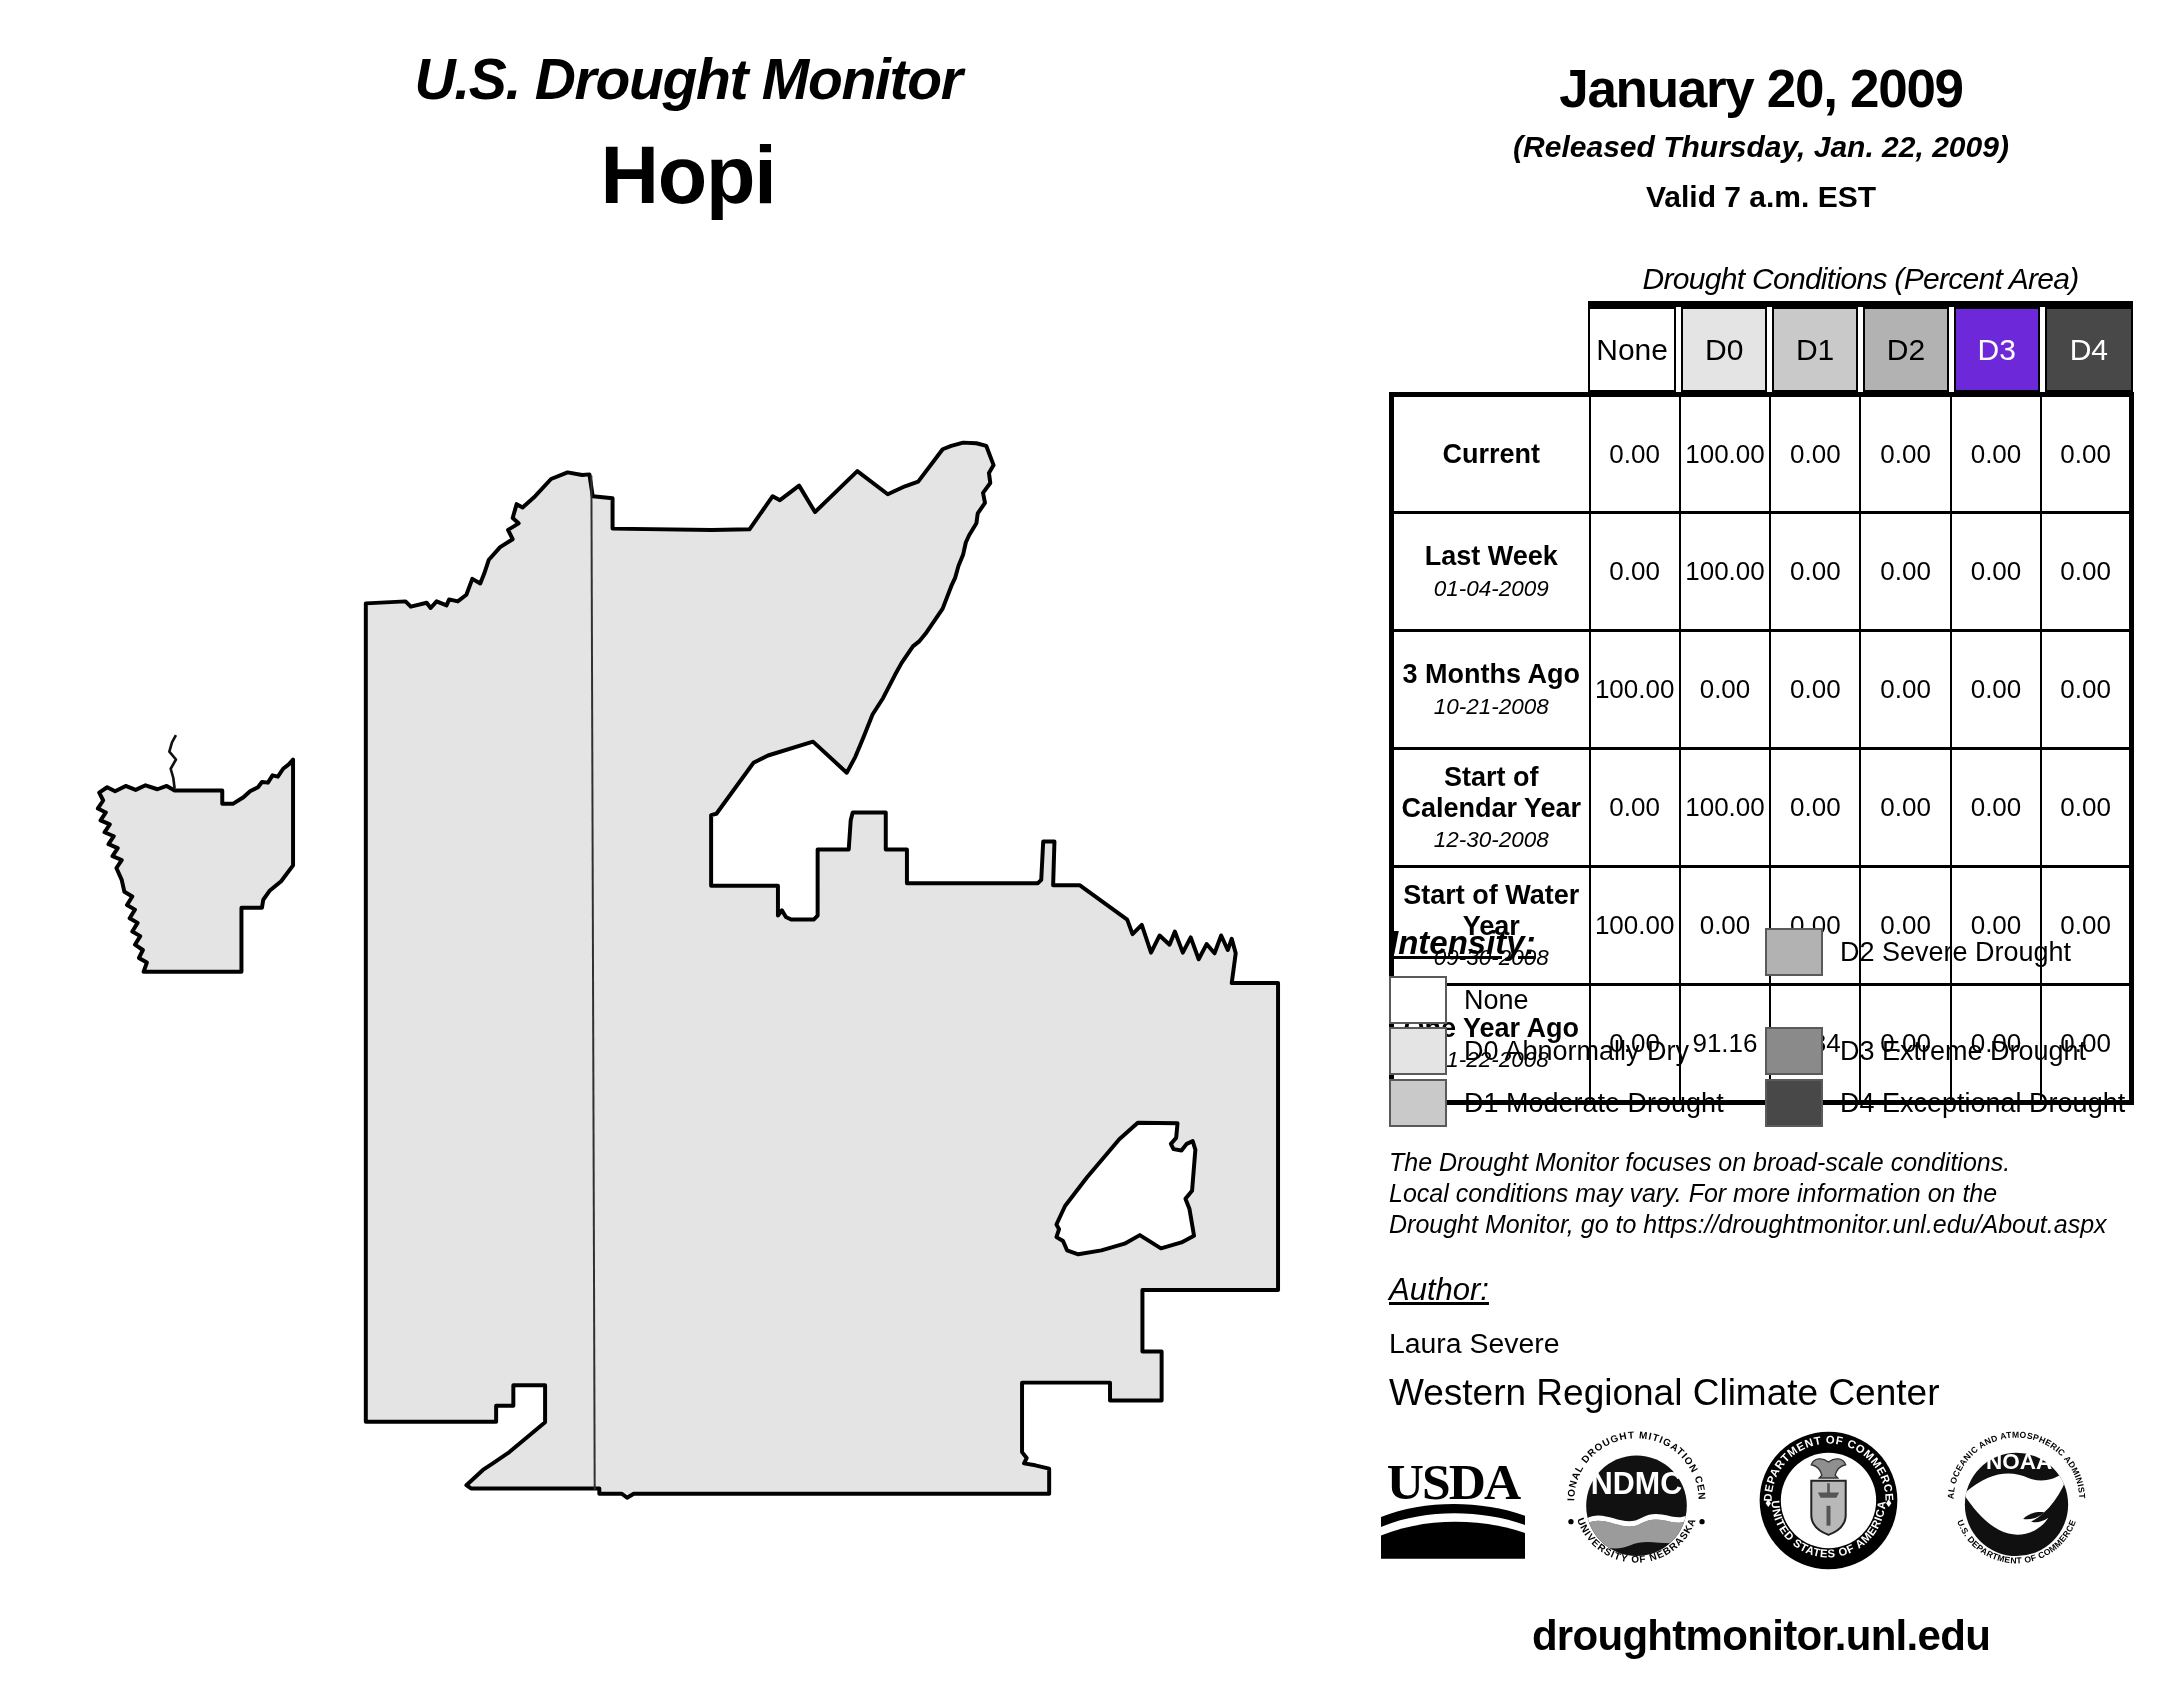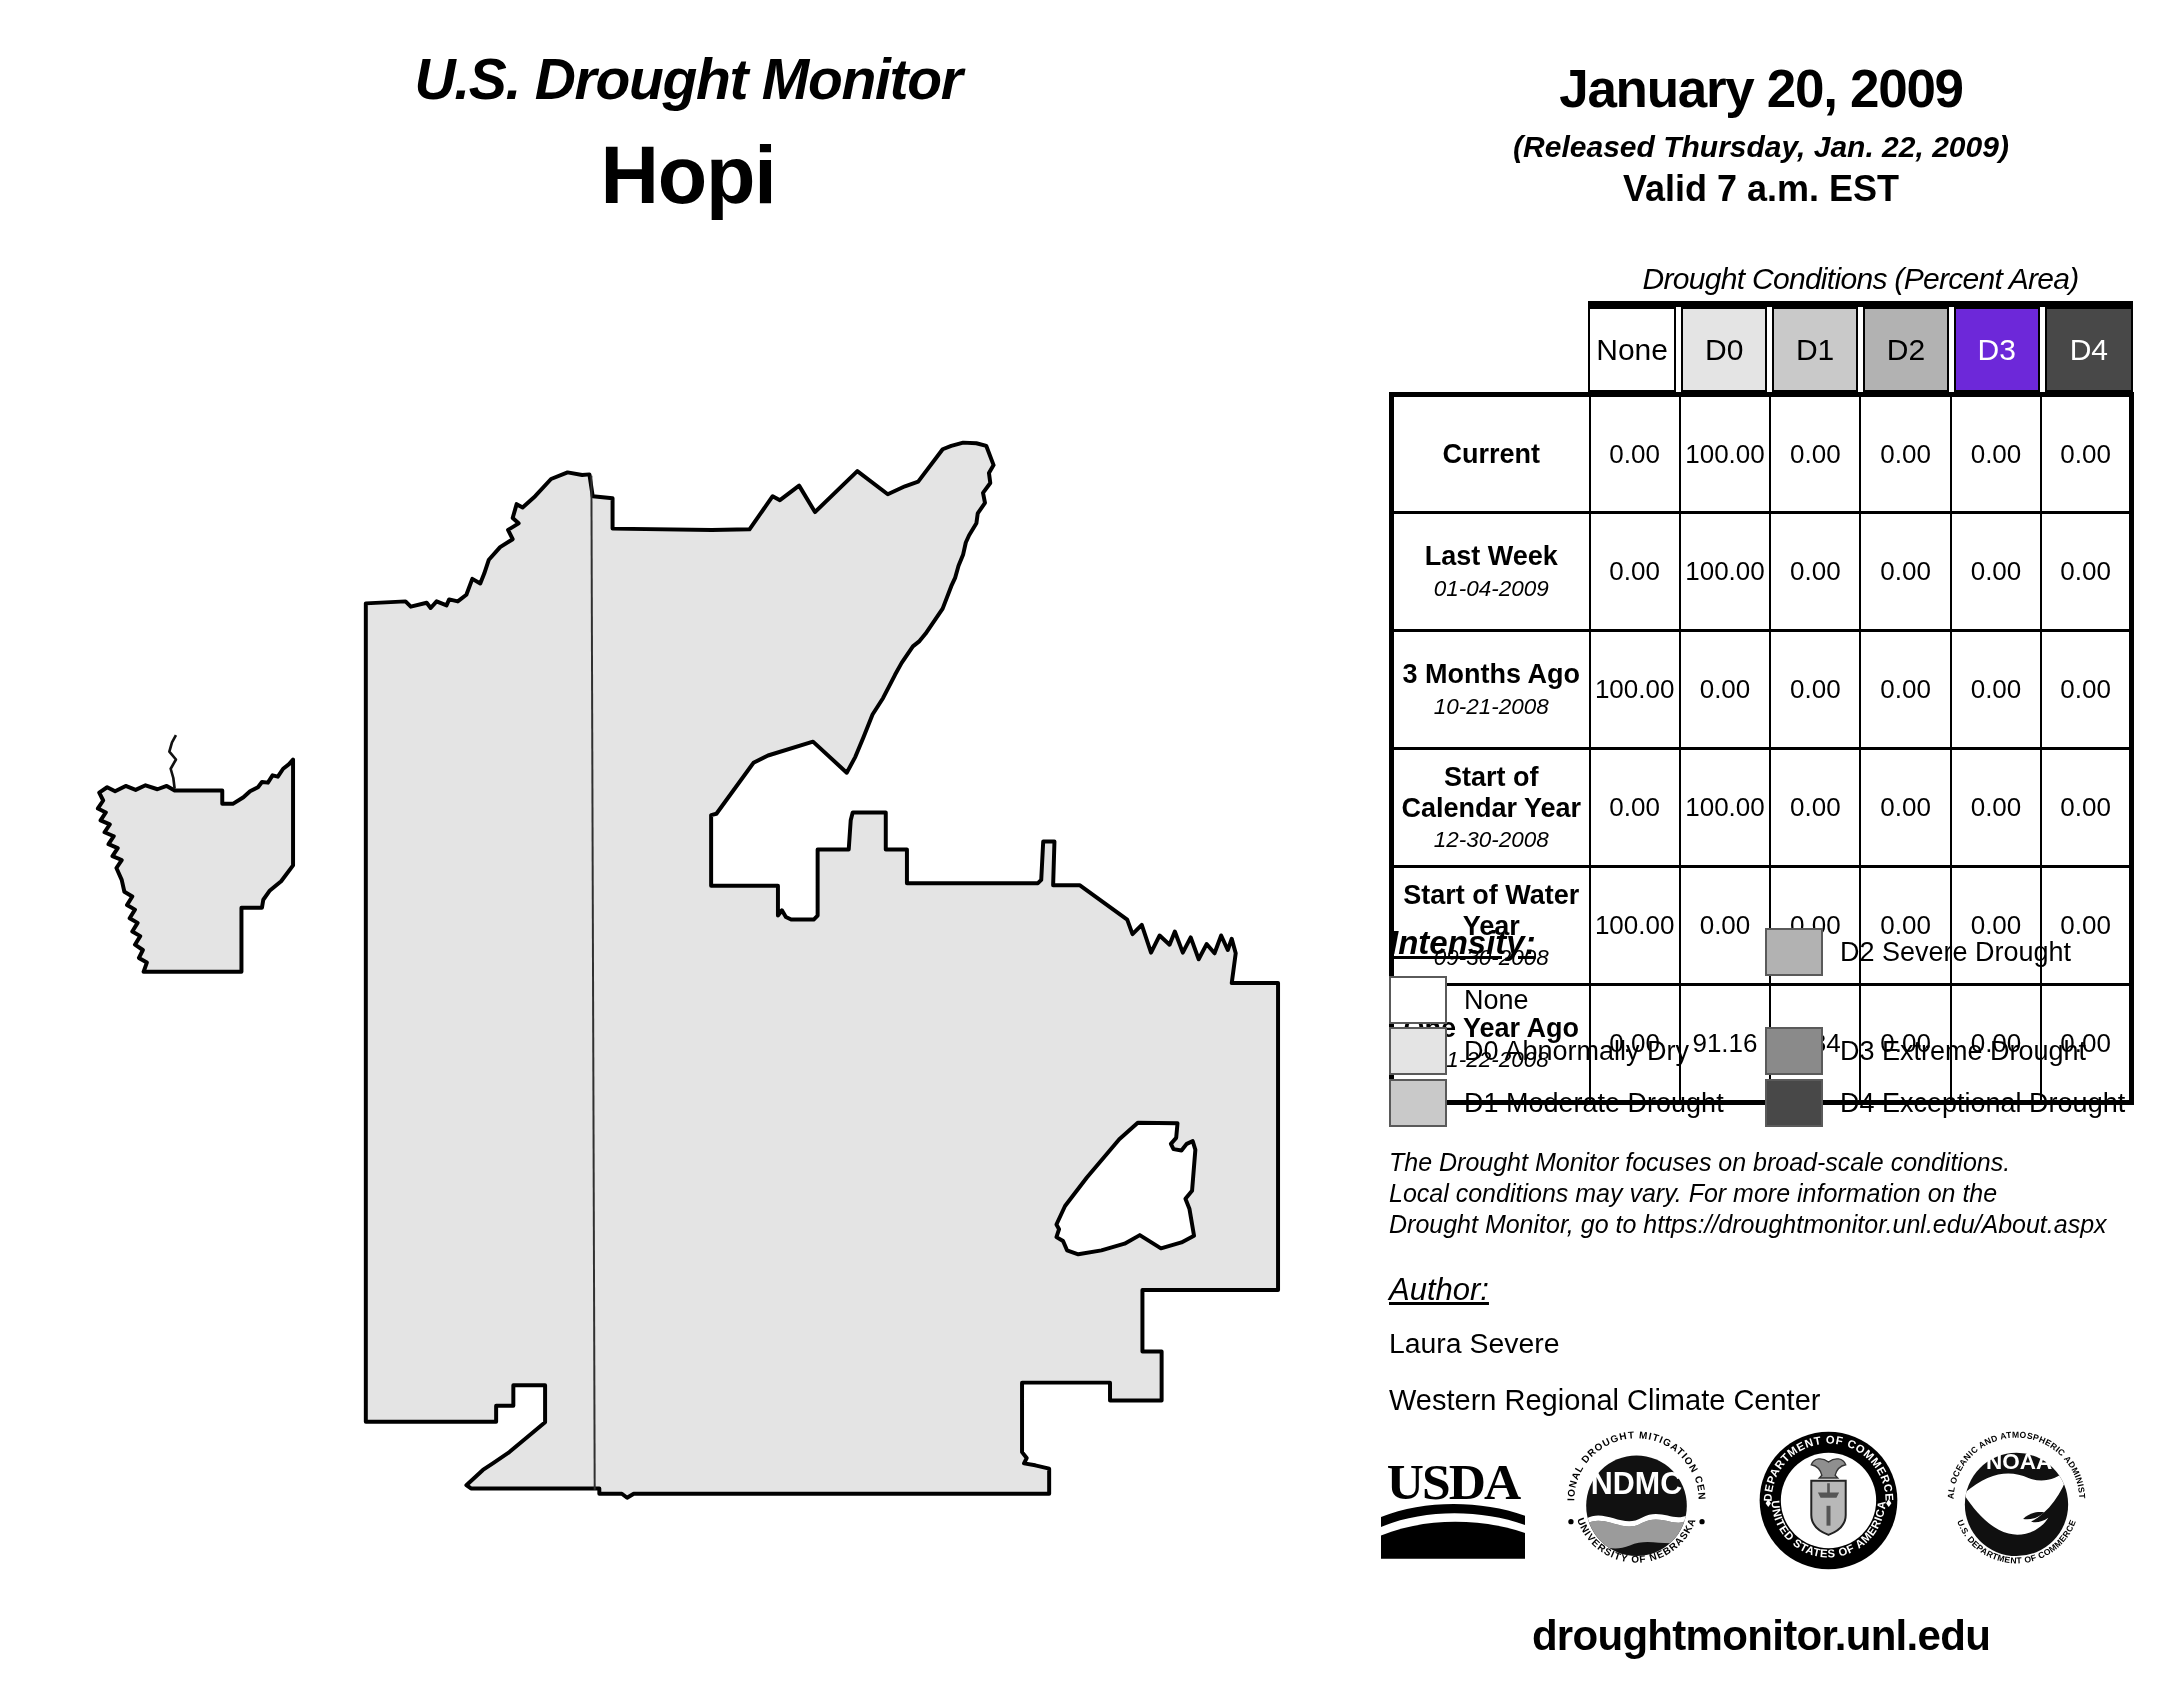--- a/index.html
+++ b/index.html
@@ -10,21 +10,21 @@
   .abs{position:absolute;}
 
   
   .title-block{left:0;top:46px;width:1376px;text-align:center;}
   .title-line1{font-size:57px;font-weight:bold;font-style:italic;letter-spacing:-1.3px;}
   .title-line2{font-size:81px;font-weight:bold;margin-top:17px;letter-spacing:-1.3px;}
 
   .date-block{left:1389px;top:58px;width:744px;text-align:center;}
   .date-main{font-size:53px;font-weight:bold;letter-spacing:-1.3px;}
   .date-released{font-size:30px;font-weight:bold;font-style:italic;margin-top:10.6px;}
-  .date-valid{font-size:36px;font-weight:bold;margin-top:4px;text-align:center;}
+  .date-valid{font-size:30px;font-weight:bold;margin-top:16px;text-align:center;}
 
   .table-caption{left:1588px;top:262px;width:545px;text-align:center;
     font-size:30px;font-style:italic;letter-spacing:-0.7px;}
 
   
   .thead{left:1588px;top:301px;width:545px;height:91px;display:flex;
     border-top:6px solid #000;box-sizing:border-box;}
   .thcell{flex:1;height:100%;box-sizing:border-box;padding:0;}
   .th{height:100%;margin:0 2.6px;border:2px solid #000;box-sizing:border-box;
     display:flex;align-items:center;justify-content:center;font-size:30px;}
@@ -48,21 +48,21 @@
     font-style:italic;text-decoration:underline;}
   .legend-item{position:absolute;display:flex;align-items:center;}
   .swatch{width:58px;height:48px;border:2.6px solid #5a5a5a;box-sizing:border-box;background:#fff;}
   .legend-label{font-size:27px;margin-left:17px;white-space:nowrap;}
 
   
   .disclaimer{left:1389px;top:1147px;font-size:25px;font-style:italic;line-height:31px;}
   .author-block{left:1389px;top:1272px;}
   .author-heading{font-size:31px;font-style:italic;text-decoration:underline;}
   .author-name{font-size:28.4px;margin-top:18.5px;}
-  .author-org{font-size:29px;margin-top:24px;}
+  .author-org{font-size:37px;margin-top:12px;}
 
   .footer-url{left:1389px;top:1612px;width:744px;text-align:center;
     font-size:42px;font-weight:bold;letter-spacing:-0.7px;}
 
   .logo{position:absolute;}
   svg{display:block;}
 </style>
 </head>
 <body>
 

